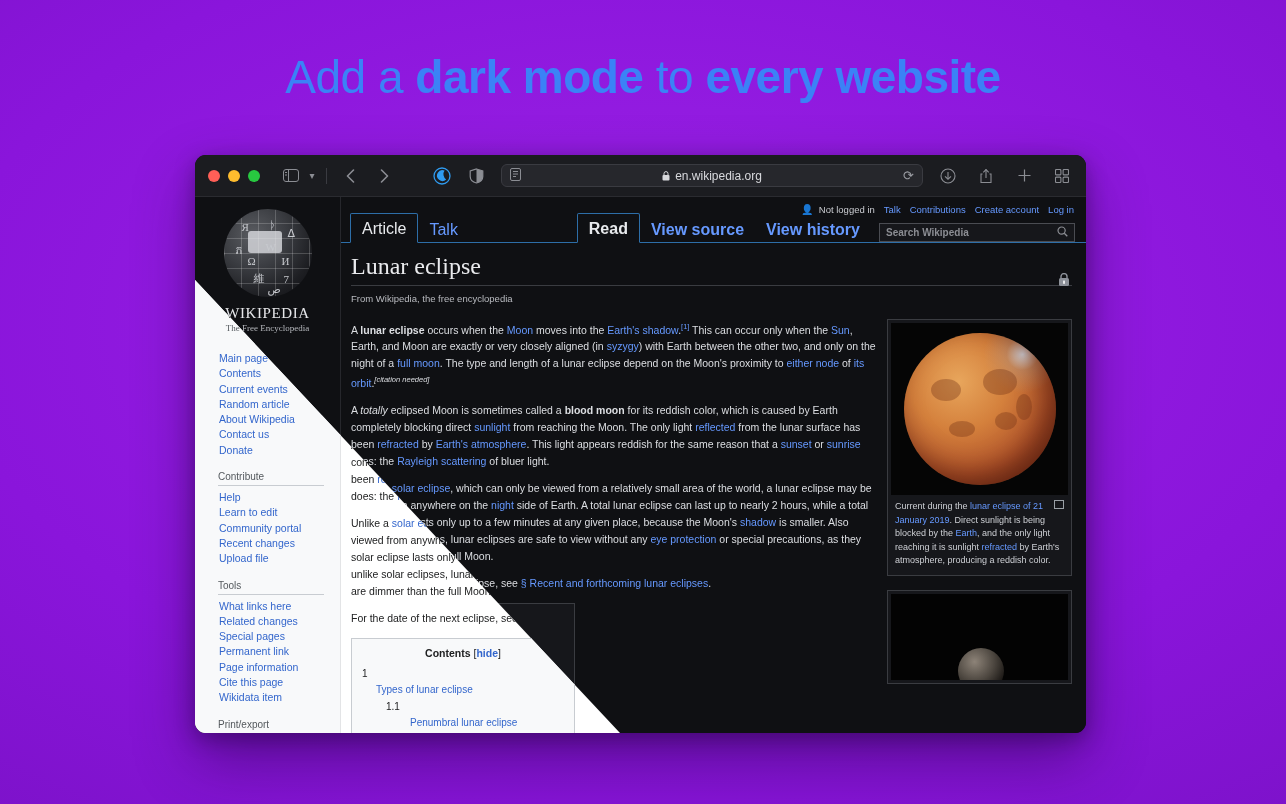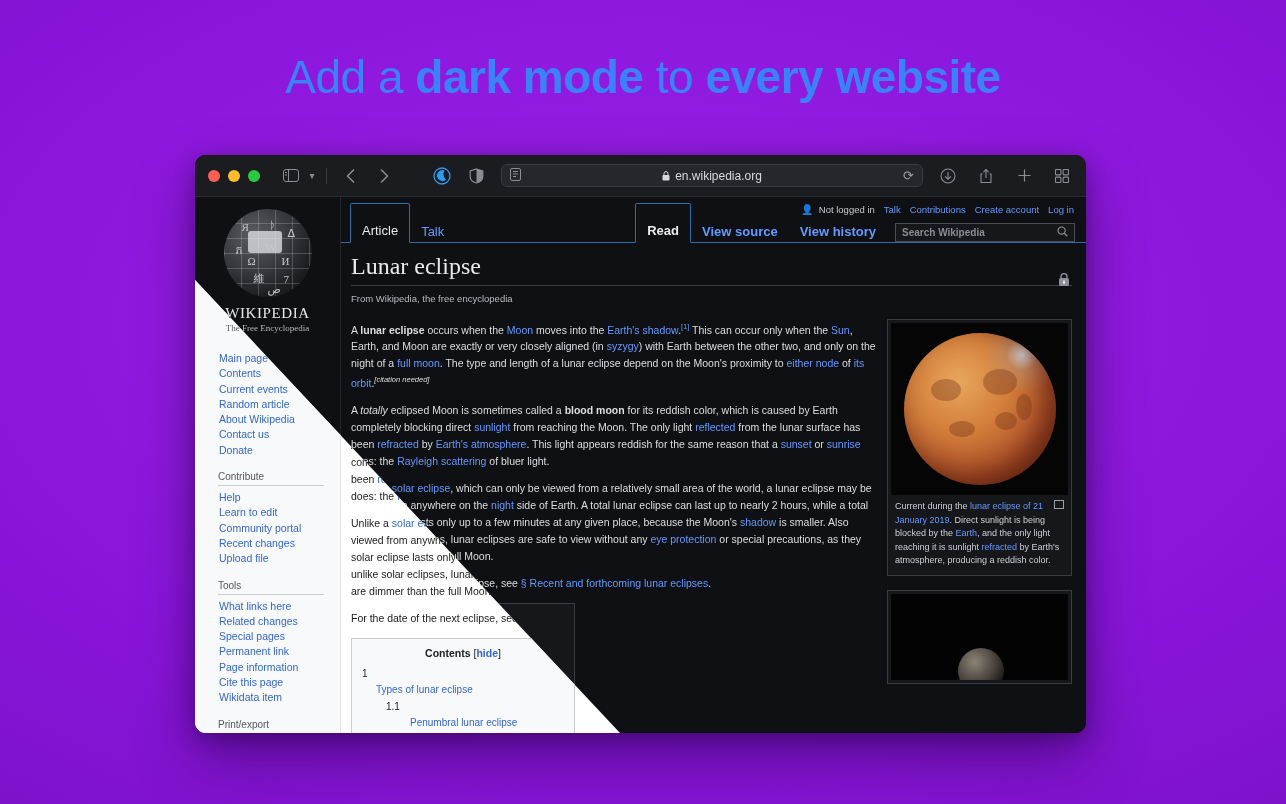--- a/index.html
+++ b/index.html
@@ -138,30 +138,30 @@
   .userbar a { color: #3366cc; text-decoration: none; }
   .dark .userbar a { color: #6699ff; }
   .userbar .person { font-size: 10px; margin-right: -4px; }
 
   .tabsrow { height: 22px; display: flex; align-items: flex-end; padding-left: 9px; position: relative; }
   .tabsrow:after {
     content:""; position:absolute; left:0; right:0; bottom:0; height:1px; background:#2d6ea8;
   }
   .light .tabsrow:after { background: #a7d7f9; }
   .tab {
-    font-size: 13px; padding: 19px 11px 4px; position: relative; z-index: 1; text-decoration: none;
+    font-size: 16px; padding: 6px 11px 4px; position: relative; z-index: 1; text-decoration: none;
   }
   .dark .tab { color: #6699ff; }
   .light .tab { color: #3366cc; }
   .tab.sel { border: 1px solid #2d6ea8; border-bottom-color: transparent; border-radius: 2px 2px 0 0; }
   .dark .tab.sel { color: #e8eaed; background: #0f1013; }
   .light .tab.sel { color: #222; background: #fff; border-color:#a7d7f9; }
   .tabs-right { margin-left: auto; display: flex; align-items: flex-end; padding-right: 11px; gap: 0; font-weight: bold; }
   .searchbox {
-    width: 180px; height: 19px; margin-left: 8px; margin-bottom: 1px;
+    width: 196px; height: 19px; margin-left: 8px; margin-bottom: 1px;
     display: flex; align-items: center; padding: 0 6px; font-size: 10px; position: relative;
   }
   .dark .searchbox { background: #16171b; border: 1px solid #4a4c52; color: #8b8d93; }
   .light .searchbox { background: #fff; border: 1px solid #a2a9b1; color: #72777d; }
   .searchbox .mag { margin-left: auto; font-size: 11px; }
 
   .article { padding: 10px 14px 0 10px; position: relative; }
   .h1 {
     font-family: "Liberation Serif", serif; font-size: 24px; font-weight: 400;
     padding-bottom: 5px; border-bottom: 1px solid #3a3c41;

